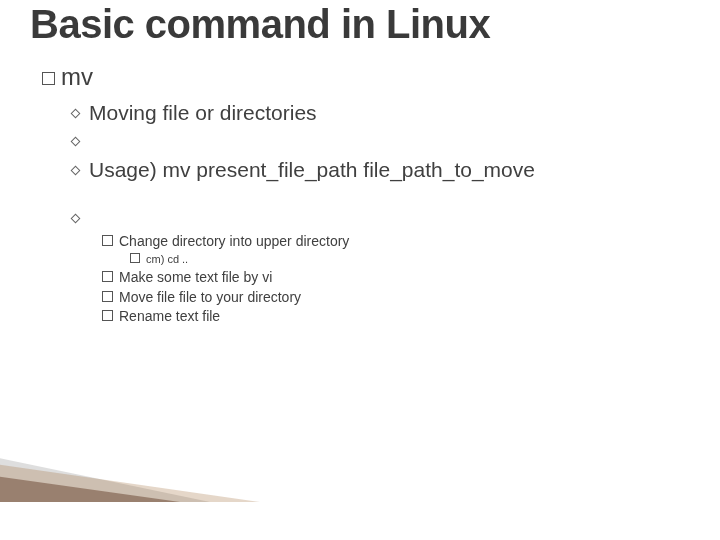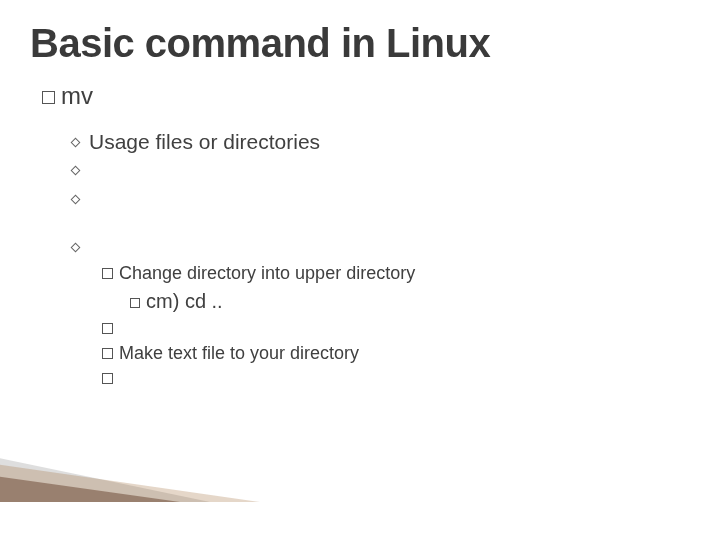--- a/index.html
+++ b/index.html
@@ -5,35 +5,35 @@
   * { margin: 0; padding: 0; box-sizing: border-box; }
   body {
     width: 720px;
     height: 540px;
     background: #fff;
     font-family: "Segoe UI", "Trebuchet MS", Verdana, sans-serif;
     position: relative;
     overflow: hidden;
   }
   .slide {
-    padding: 22px 30px 0 30px;
+    padding: 3px 30px 0 30px;
   }
   .title {
     font-size: 40px;
     font-weight: 700;
     color: #3a3a3a;
     letter-spacing: -0.5px;
     line-height: 1.05;
     margin-bottom: 18px;
   }
   .level1 {
     margin-left: 12px;
     font-size: 24px;
     color: #404040;
-    margin-bottom: 18px;
+    margin-bottom: 8px;
   }
   .box {
     display: inline-block;
     width: 13px;
     height: 13px;
     border: 1.5px solid #555;
     margin-right: 6px;
     position: relative;
     top: 0px;
   }
@@ -57,27 +57,27 @@
     height: 7px;
     border: 1.2px solid #666;
     transform: rotate(45deg);
     margin-right: 10px;
     position: relative;
     top: -3px;
   }
   .gap { height: 20px; }
   .level3 {
     margin-left: 72px;
-    font-size: 18px;
+    font-size: 14px;
     color: #404040;
     line-height: 1.4;
   }
   .level4 {
     margin-left: 100px;
-    font-size: 20px;
+    font-size: 11px;
     color: #404040;
     line-height: 1.45;
   }
   .decor {
     position: absolute;
     left: 0;
     bottom: 38px;
     width: 270px;
     height: 60px;
   }
@@ -114,49 +114,49 @@
 
 <div class="slide">
 
   <div class="title">Basic command in Linux</div>
 
   <div class="level1">
     <span class="box"></span><span>mv</span>
   </div>
 
   <div class="level2">
-    <span class="diamond"></span><span>Usage files or directories</span>
+    <span class="diamond"></span><span>Moving file or directories</span>
   </div>
   <div class="level2">
     <span class="diamond"></span>
   </div>
   <div class="level2">
-    <span class="diamond"></span>
+    <span class="diamond"></span><span>Usage) mv present_file_path file_path_to_move</span>
   </div>
 
   <div class="gap"></div>
 
   <div class="level2">
     <span class="diamond"></span>
   </div>
 
   <div class="level3">
     <span class="box box-sm"></span><span>Change directory into upper directory</span>
   </div>
   <div class="level4">
     <span class="box box-xs"></span><span>cm) cd ..</span>
   </div>
   <div class="level3">
-    <span class="box box-sm"></span>
+    <span class="box box-sm"></span><span>Make some text file by vi</span>
   </div>
   <div class="level3">
-    <span class="box box-sm"></span><span>Make text file to your directory</span>
+    <span class="box box-sm"></span><span>Move file file to your directory</span>
   </div>
   <div class="level3">
-    <span class="box box-sm"></span>
+    <span class="box box-sm"></span><span>Rename text file</span>
   </div>
 
 </div>
 
 <div class="decor">
   <div class="tri2"></div>
   <div class="tri1"></div>
   <div class="tri3"></div>
 </div>
 

